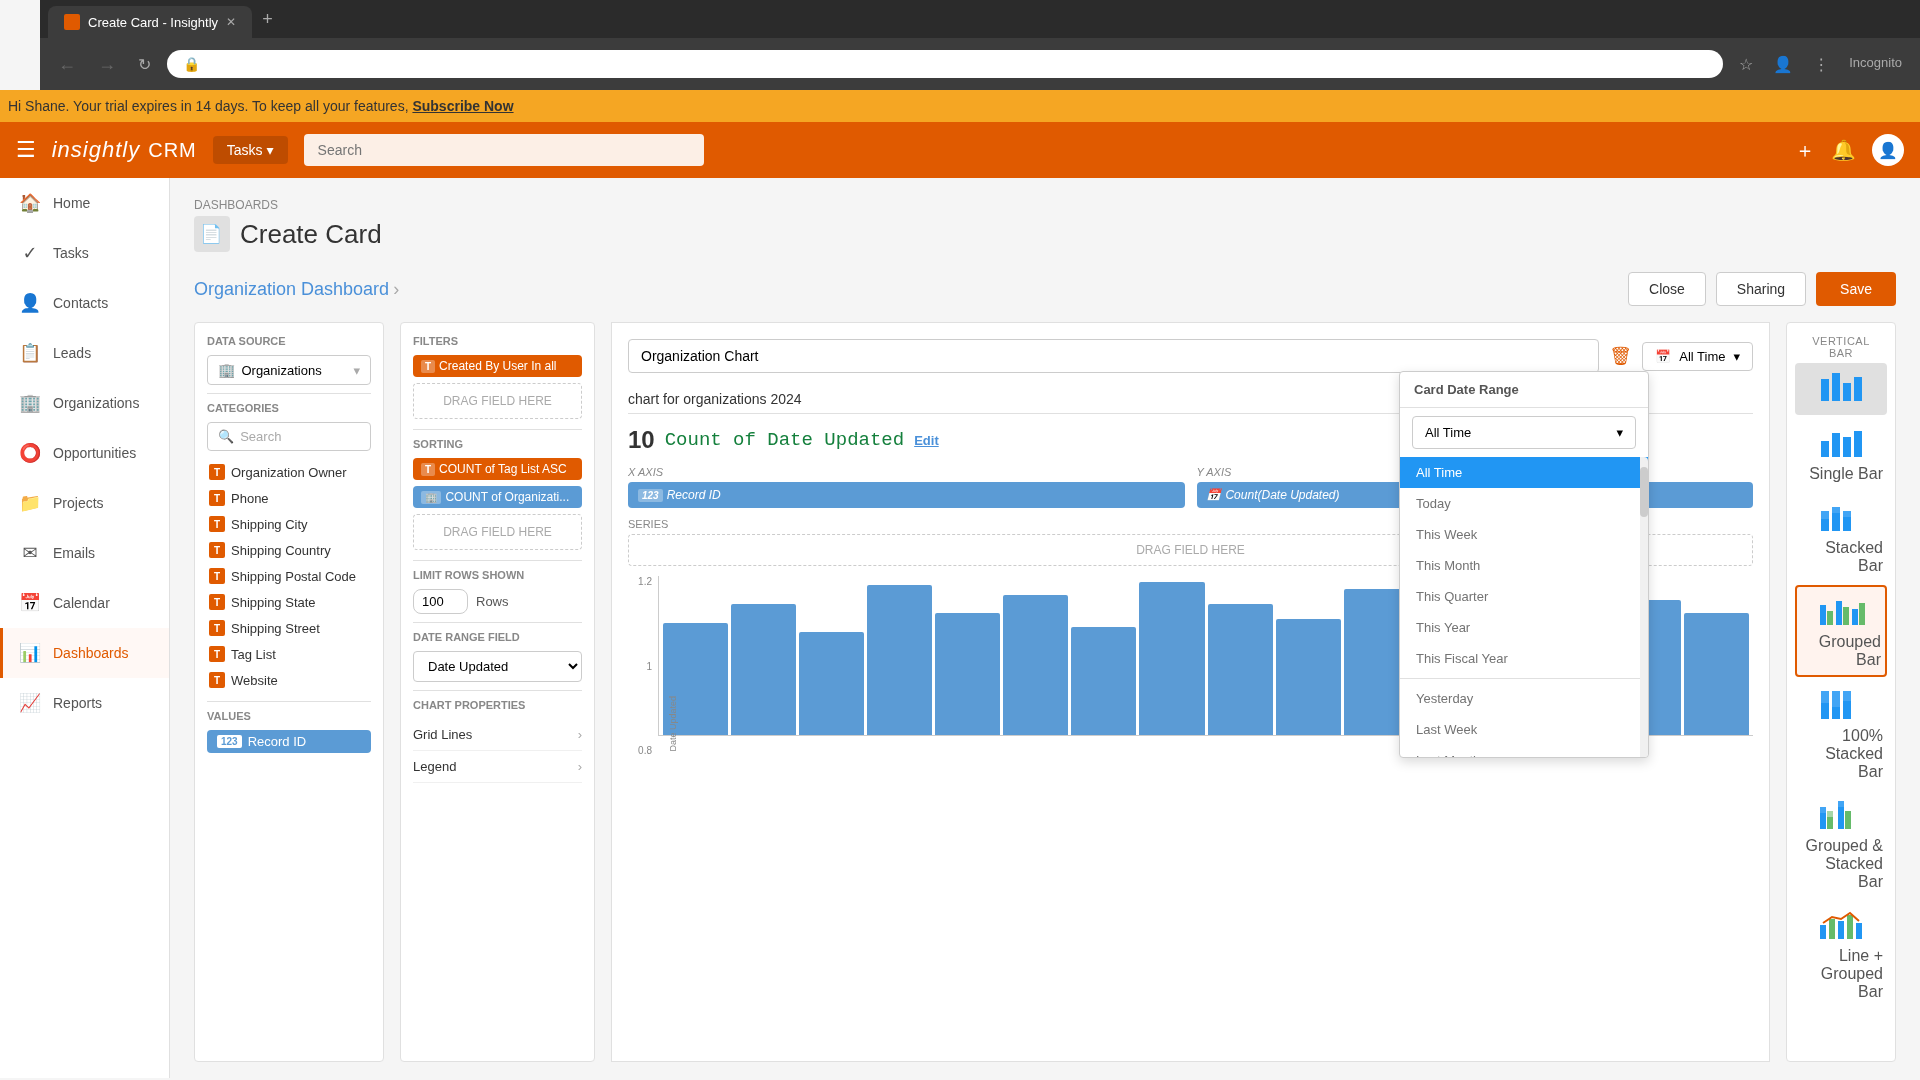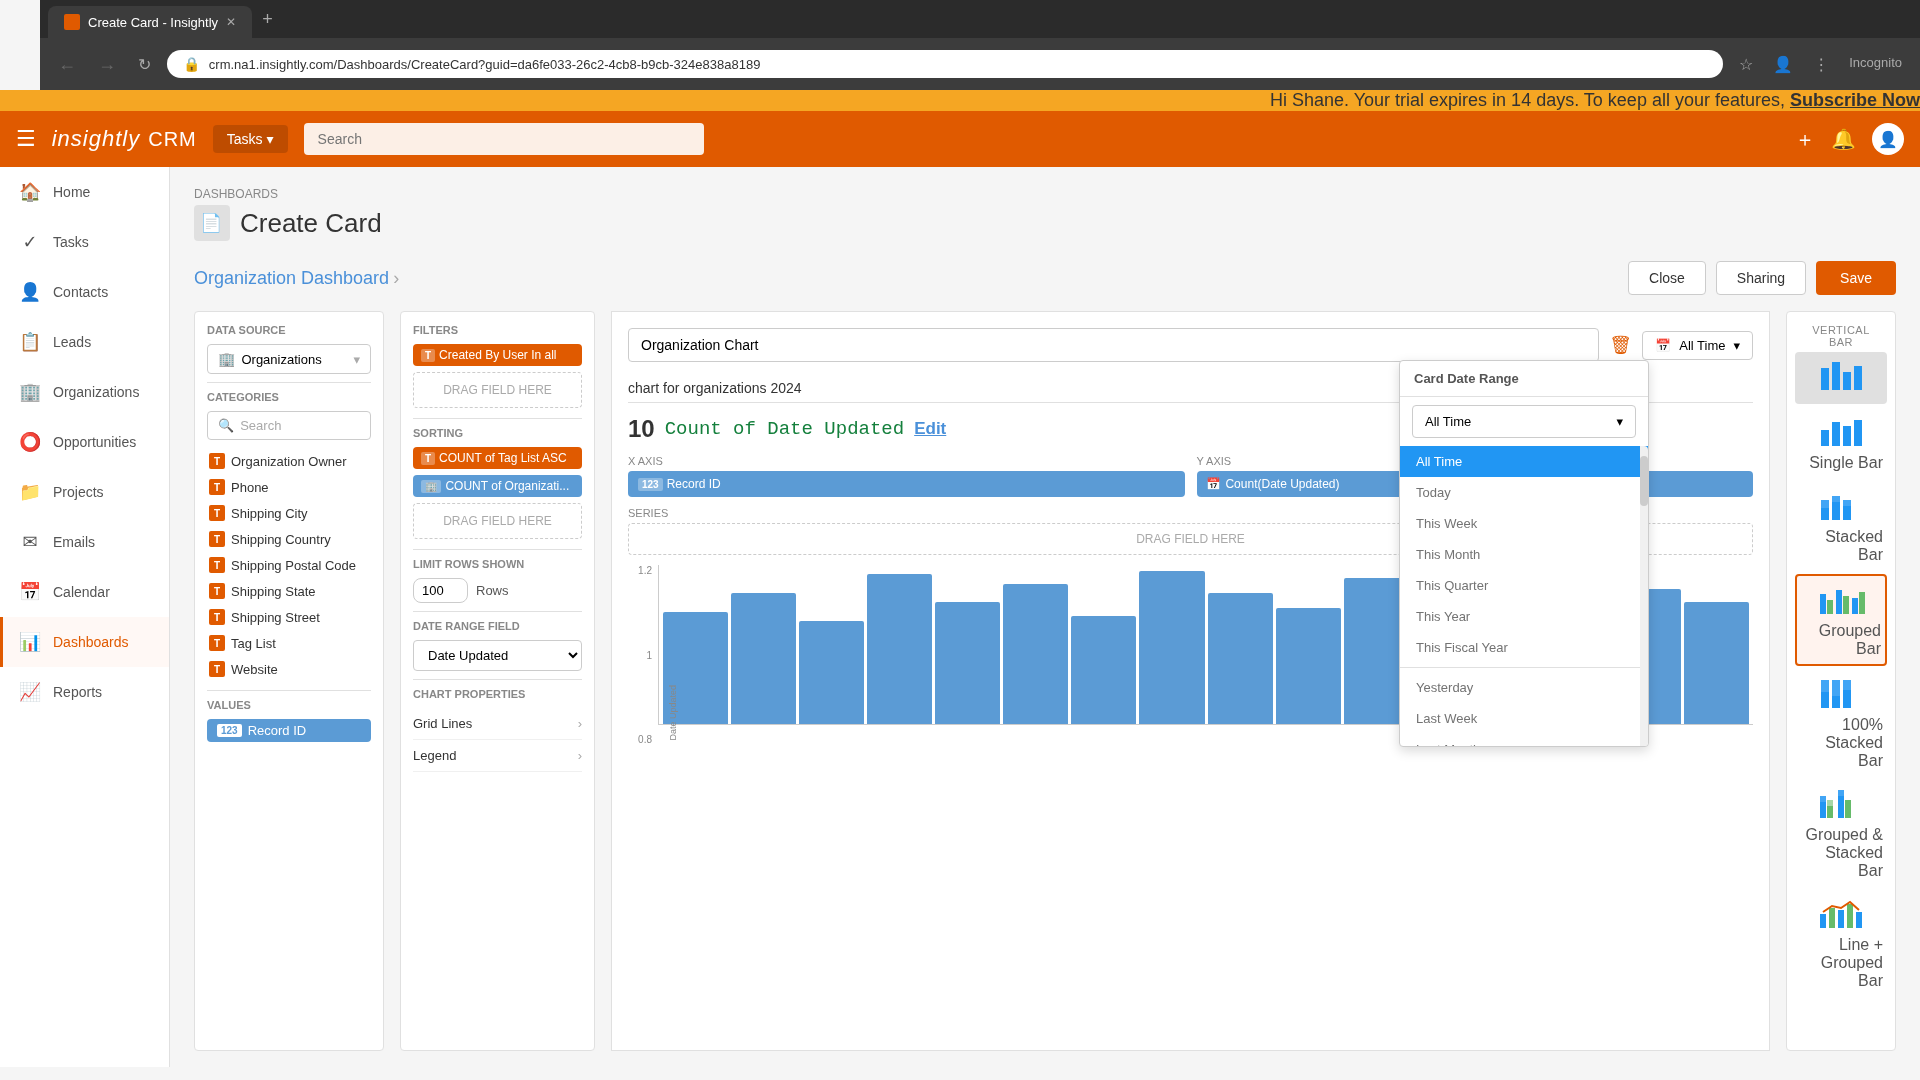--- a/index.html
+++ b/index.html
@@ -16,21 +16,21 @@
     .browser-nav-btn { background: none; border: none; color: #aaa; font-size: 18px; cursor: pointer; padding: 4px 6px; }
     .browser-nav-btn.disabled { opacity: 0.4; }
     .browser-refresh { font-size: 16px; }
     .browser-url-bar { flex: 1; background: #fff; border-radius: 20px; padding: 6px 16px; font-size: 13px; color: #333; display: flex; align-items: center; gap: 8px; }
     .browser-url-icon { color: #4a90d9; font-size: 14px; }
     .browser-url-text { flex: 1; color: #333; }
     .browser-actions { display: flex; gap: 8px; }
     .browser-action-btn { background: none; border: none; color: #aaa; font-size: 16px; cursor: pointer; padding: 4px 6px; }
 
     
-    .trial-banner { background: #f5a623; text-align: right; padding: 0; font-size: 18px; color: #333; }
+    .trial-banner { background: #f5a623; text-align: left; padding: 8px; font-size: 14px; color: #333; }
     .trial-banner a { color: #333; font-weight: bold; text-decoration: underline; }
 
     
     .app-header { background: #e05a00; height: 56px; display: flex; align-items: center; padding: 0 16px; gap: 16px; }
     .menu-toggle { background: none; border: none; color: #fff; font-size: 22px; cursor: pointer; }
     .app-logo { color: #fff; font-size: 22px; font-weight: 300; letter-spacing: 1px; display: flex; align-items: center; gap: 4px; }
     .app-crm { color: #fff; font-size: 20px; font-weight: 300; margin-left: 4px; }
     .header-tasks-btn { background: rgba(0,0,0,0.15); border: none; color: #fff; padding: 6px 14px; border-radius: 4px; font-size: 14px; cursor: pointer; display: flex; align-items: center; gap: 4px; }
     .header-search { flex: 1; max-width: 400px; background: rgba(255,255,255,0.9); border-radius: 4px; border: none; padding: 8px 14px; font-size: 14px; }
     .header-actions { margin-left: auto; display: flex; align-items: center; gap: 16px; }
@@ -88,23 +88,23 @@
 
     
     .right-panel { flex: 1; background: #fff; border: 1px solid #e0e0e0; border-radius: 0; padding: 16px; overflow: hidden; position: relative; }
     .chart-header { display: flex; align-items: center; gap: 10px; margin-bottom: 12px; }
     .chart-title-input { flex: 1; border: 1px solid #ccc; border-radius: 4px; padding: 8px 12px; font-size: 14px; }
     .chart-delete-btn { background: none; border: none; color: #e05a00; font-size: 18px; cursor: pointer; }
     .time-filter { background: #fff; border: 1px solid #ccc; border-radius: 4px; padding: 6px 12px; font-size: 13px; cursor: pointer; display: flex; align-items: center; gap: 8px; }
     .chart-name-input { width: 100%; border: none; border-bottom: 1px solid #e0e0e0; padding: 6px 0; font-size: 14px; color: #333; margin-bottom: 12px; }
     .chart-count { font-size: 24px; font-weight: 600; color: #333; display: flex; align-items: center; gap: 10px; margin-bottom: 12px; }
     .chart-count-label { font-size: 19px; color: #15803d; font-weight: 400; font-family: Liberation Mono, monospace; }
-    .edit-link { color: #4a90d9; font-size: 17px; text-decoration: underline; cursor: pointer; }
-
-    .axis-row { display: flex; gap: 12px; margin-bottom: 10px; }
+    .edit-link { color: #4a90d9; font-size: 13px; text-decoration: underline; cursor: pointer; }
+
+    .axis-row { display: flex; gap: 12px; margin-bottom: 10px; font-style: italic; }
     .axis-box { flex: 1; }
     .axis-label { font-size: 11px; color: #888; text-transform: uppercase; margin-bottom: 4px; }
     .axis-chip { background: #5b9bd5; color: #fff; border-radius: 4px; padding: 6px 10px; font-size: 12px; display: flex; align-items: center; gap: 4px; }
     .axis-drop { border: 1px dashed #ccc; border-radius: 4px; padding: 8px; text-align: center; color: #aaa; font-size: 12px; }
 
     .series-section { margin-bottom: 10px; }
 
     
     .chart-types-bar { width: 110px; flex-shrink: 0; background: #fff; border: 1px solid #e0e0e0; border-radius: 4px; padding: 8px; overflow-y: auto; }
     .chart-type-item { padding: 6px 4px; text-align: right; cursor: pointer; border-radius: 4px; margin-bottom: 4px; font-size: 16px; color: #555; }
@@ -133,21 +133,20 @@
       <span class="tab-close">✕</span>
     </div>
     <button class="browser-tab-new">+</button>
   </div>
   <div class="browser-toolbar">
     <button class="browser-nav-btn disabled">←</button>
     <button class="browser-nav-btn disabled">→</button>
     <button class="browser-nav-btn browser-refresh">↻</button>
     <div class="browser-url-bar">
       <span class="browser-url-icon">🔒</span>
-      <span class="browser-url-text">crm.na1.insightly.com/Dashboards/CreateCard?guid=da6fe033-26c2-4cb8-b9cb-324e838a8189</span>
     </div>
     <div class="browser-actions">
       <button class="browser-action-btn">☆</button>
       <button class="browser-action-btn">👤</button>
       <button class="browser-action-btn">⋮</button>
       <span style="color:#aaa;font-size:13px;padding:4px 6px;">Incognito</span>
     </div>
   </div>
 </div>
 

